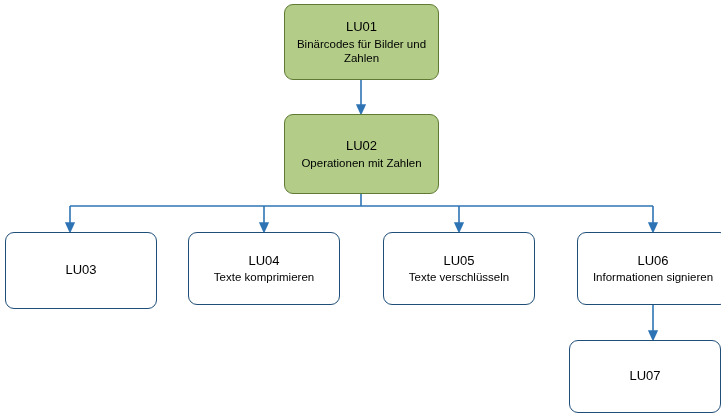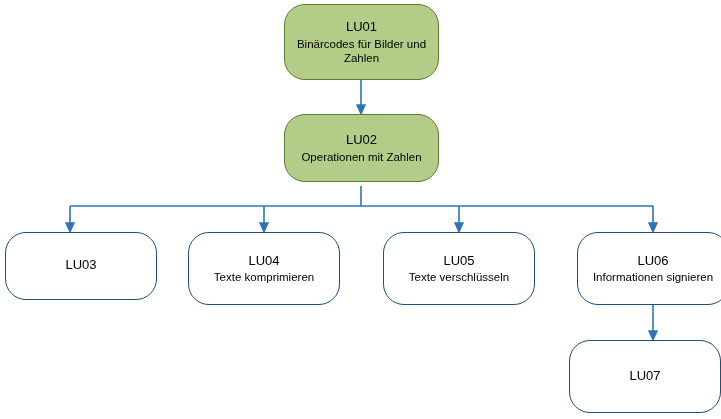--- a/index.html
+++ b/index.html
@@ -20,21 +20,21 @@
     left: 0;
     top: 0;
     width: 721px;
     height: 419px;
     pointer-events: none;
   }
   .node {
     position: absolute;
     box-sizing: border-box;
     border: 1.5px solid #1f4e79;
-    border-radius: 21px;
+    border-radius: 9px;
     background: #ffffff;
     display: flex;
     flex-direction: column;
     align-items: center;
     justify-content: center;
     text-align: center;
     color: #000000;
     line-height: 1.22;
   }
   .node.green {
@@ -87,26 +87,26 @@
     <g>
       <line x1="653" y1="305" x2="653" y2="336" stroke="#2e74b5" stroke-width="1.6" marker-end="url(#arrow)"></line>
     </g>
   </svg>
 
   <div class="node green" style="left:284px; top:4px; width:155px; height:76px;">
     <div class="title">LU01</div>
     <div class="desc">Binärcodes für Bilder und Zahlen</div>
   </div>
 
-  <div class="node green" style="left:284px; top:114px; width:155px; height:68px;">
+  <div class="node green" style="left:284px; top:114px; width:155px; height:80px;">
     <div class="title">LU02</div>
     <div class="desc">Operationen mit Zahlen</div>
   </div>
 
-  <div class="node" style="left:5px; top:232px; width:152px; height:68px;gap:24px;">
+  <div class="node" style="left:5px; top:232px; width:152px; height:77px;gap:24px;">
     <div class="title">LU03</div>
   </div>
 
   <div class="node" style="left:188px; top:232px; width:152px; height:73px;text-align:center;">
     <div class="title">LU04</div>
     <div class="desc">Texte komprimieren</div>
   </div>
 
   <div class="node" style="left:383px; top:232px; width:152px; height:73px;">
     <div class="title">LU05</div>

